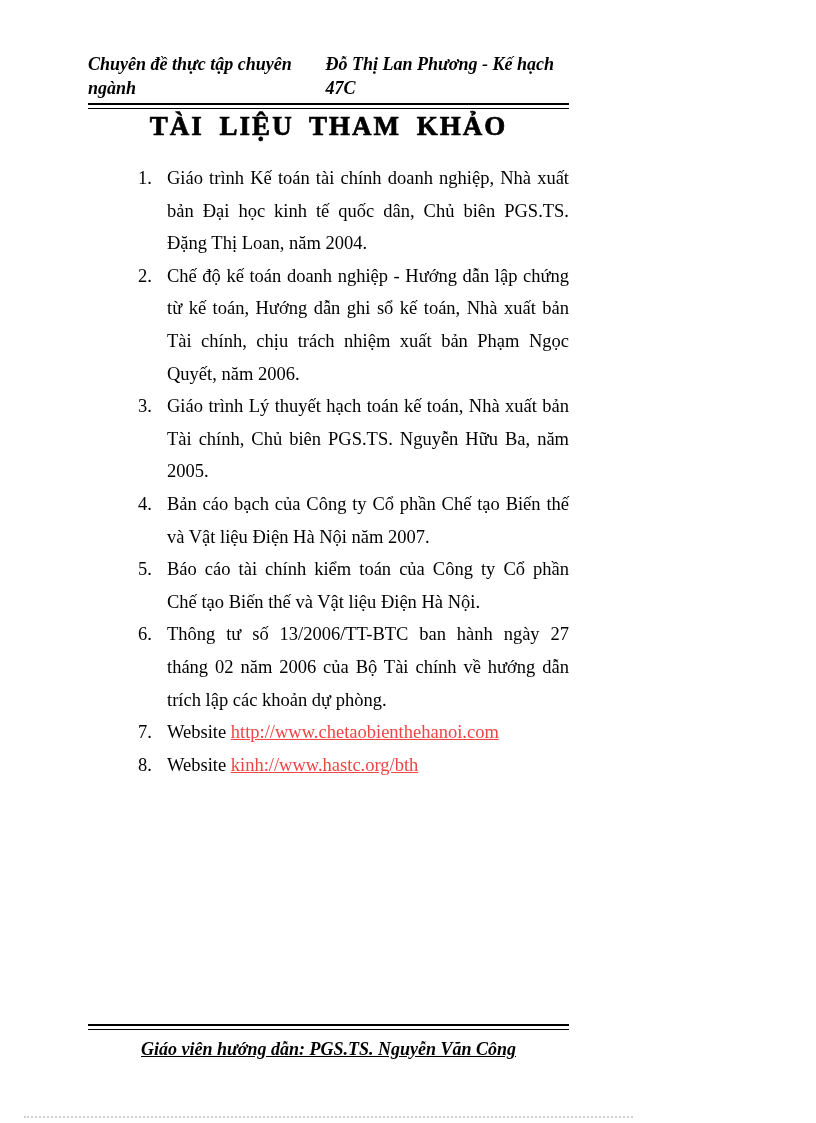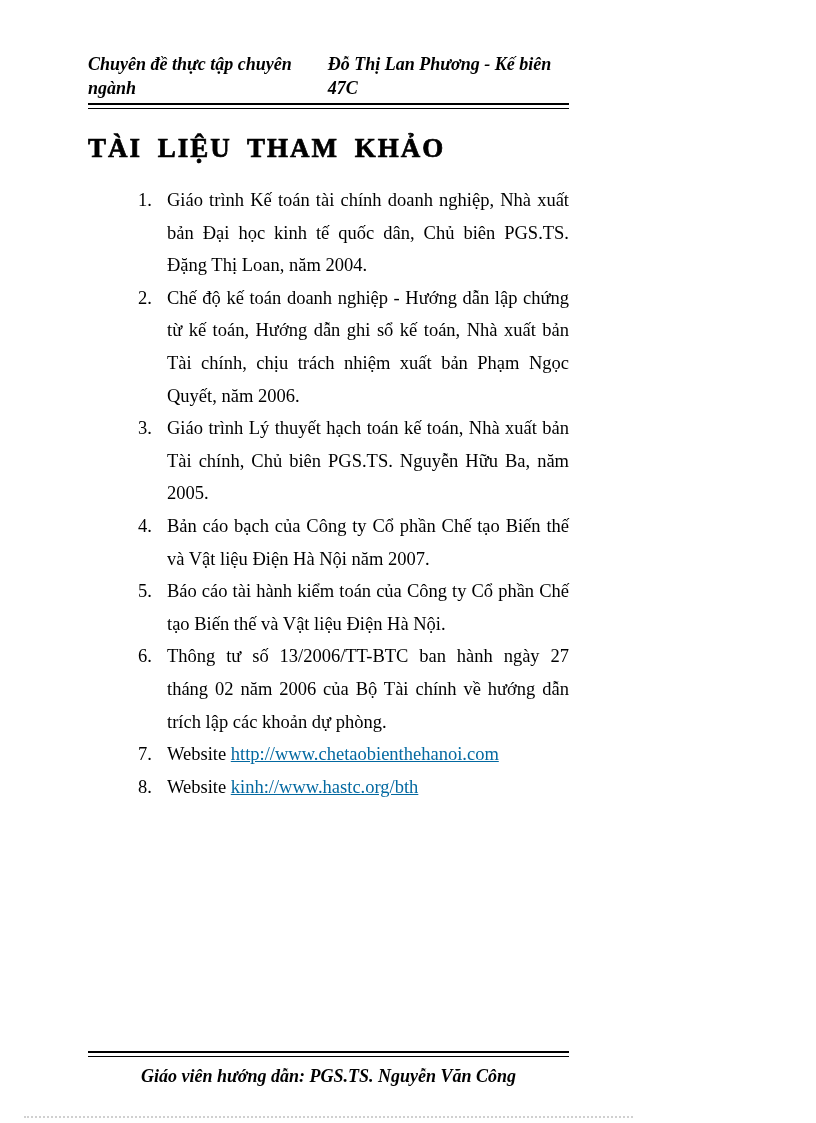--- a/index.html
+++ b/index.html
@@ -28,22 +28,21 @@
   }
   .rule-double {
     margin-top: 3px;
     height: 3px;
     border-top: 2.4px solid #000000;
     border-bottom: 1px solid #000000;
   }
 
   
   .doc-title {
-    margin-top: 22px;
-    text-align: left;
+    text-align: center;
     font-size: 27px;
     line-height: 34px;
     font-weight: 900;
     letter-spacing: 2px;
     word-spacing: 7px;
     -webkit-text-stroke: 0.7px #000000;
   }
 
   
   .ref-list {
@@ -56,31 +55,32 @@
     position: relative;
     padding-left: 29px;  
     text-align: justify;
   }
   .ref-num {
     position: absolute;
     left: 0;
     top: 0;
   }
   .ref-link {
-    color: #0369a1;
+    color: #ef4444;
     text-decoration: underline;
     cursor: pointer;
   }
 
   
   .footer {
     position: absolute;
     left: 88px;
     right: 88px;
-    top: 1048px;
+    top: 1021px;
+    text-decoration: underline;
   }
   .footer-text {
     margin-top: 7px;
     text-align: center;
     font-size: 18px;
     line-height: 24px;
     font-weight: bold;
     font-style: italic;
   }
 
@@ -95,33 +95,33 @@
 </style>
 </head>
 <body>
 
 <div class="page">
   <div class="content">
 
     <div class="header">
       <div class="header-row">
         <span>Chuyên đề thực tập chuyên ngành</span>
-        <span>Đỗ Thị Lan Phương - Kế biên 47C</span>
+        <span>Đỗ Thị Lan Phương - Kế hạch 47C</span>
       </div>
       <div class="rule-double"></div>
     </div>
 
     <div class="doc-title">TÀI LIỆU THAM KHẢO</div>
 
     <div class="ref-list" id="ref-list">
         <div class="ref-item"><span class="ref-num">1.</span><span>Giáo trình Kế toán tài chính doanh nghiệp, Nhà xuất bản Đại học kinh tế quốc dân, Chủ biên PGS.TS. Đặng Thị Loan, năm 2004.</span></div>
         <div class="ref-item"><span class="ref-num">2.</span><span>Chế độ kế toán doanh nghiệp - Hướng dẫn lập chứng từ kế toán, Hướng dẫn ghi sổ kế toán, Nhà xuất bản Tài chính, chịu trách nhiệm xuất bản Phạm Ngọc Quyết, năm 2006.</span></div>
         <div class="ref-item"><span class="ref-num">3.</span><span>Giáo trình Lý thuyết hạch toán kế toán, Nhà xuất bản Tài chính, Chủ biên PGS.TS. Nguyễn Hữu Ba, năm 2005.</span></div>
         <div class="ref-item"><span class="ref-num">4.</span><span>Bản cáo bạch của Công ty Cổ phần Chế tạo Biến thế và Vật liệu Điện Hà Nội năm 2007.</span></div>
-        <div class="ref-item"><span class="ref-num">5.</span><span>Báo cáo tài hành kiểm toán của Công ty Cổ phần Chế tạo Biến thế và Vật liệu Điện Hà Nội.</span></div>
+        <div class="ref-item"><span class="ref-num">5.</span><span>Báo cáo tài chính kiểm toán của Công ty Cổ phần Chế tạo Biến thế và Vật liệu Điện Hà Nội.</span></div>
         <div class="ref-item"><span class="ref-num">6.</span><span>Thông tư số 13/2006/TT-BTC ban hành ngày 27 tháng 02 năm 2006 của Bộ Tài chính về hướng dẫn trích lập các khoản dự phòng.</span></div>
         <div class="ref-item"><span class="ref-num">7.</span><span>Website </span> <a class="ref-link">http://www.chetaobienthehanoi.com</a></div>
         <div class="ref-item"><span class="ref-num">8.</span><span>Website </span> <a class="ref-link">kinh://www.hastc.org/bth</a></div>
       </div>
 
   </div>
 
   <div class="footer">
     <div class="rule-double"></div>
     <div class="footer-text">Giáo viên hướng dẫn: PGS.TS. Nguyễn Văn Công</div>

